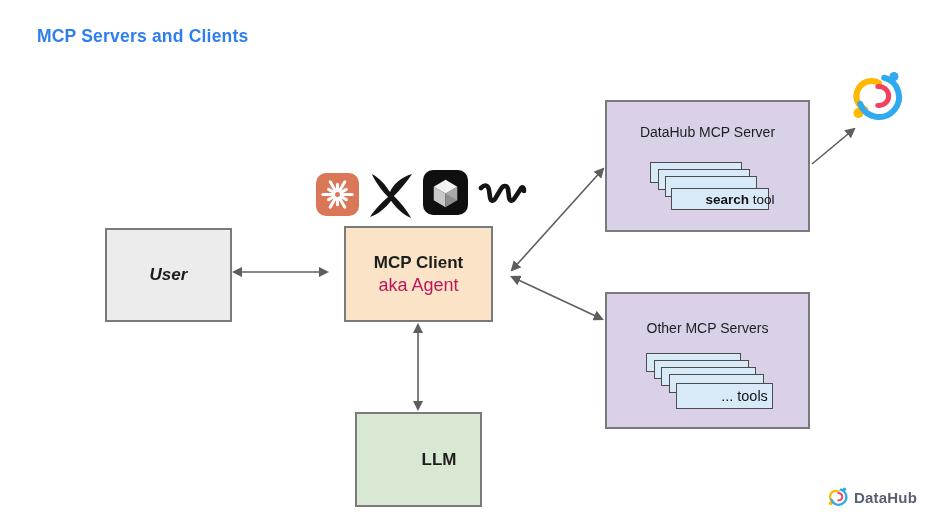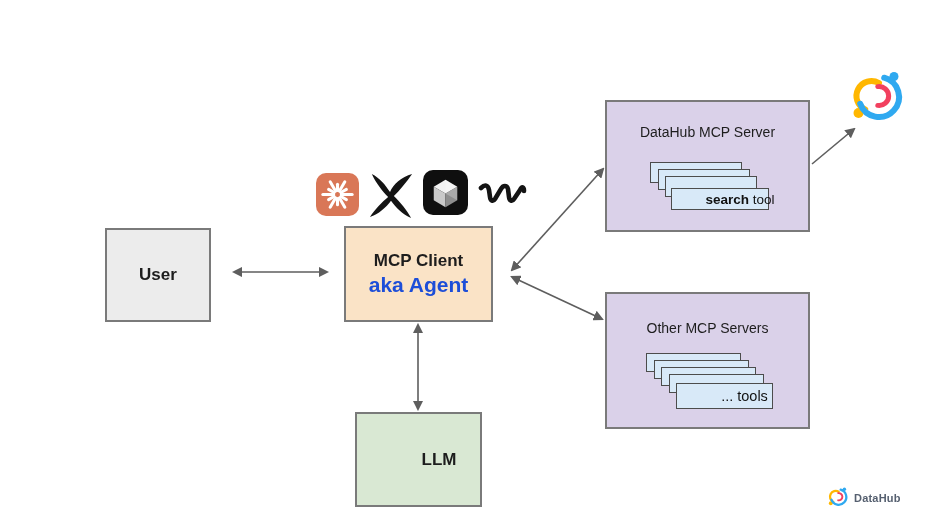--- a/index.html
+++ b/index.html
@@ -15,25 +15,25 @@
   .arrows { position:absolute; left:0; top:0; width:926px; height:521px; }
   .conn { stroke:var(--arrow); stroke-width:1.6; fill:none; }
   .arrowhead-path { fill:var(--arrow); }
 
   
   .node {
     position:absolute; border:2px solid var(--border);
     display:flex; flex-direction:column; align-items:center; justify-content:center;
     color:#1d1d1d; box-sizing:border-box;
   }
-  .node-user   { left:105px; top:228px; width:106px; height:94px; background:var(--user_fill); }
+  .node-user   { left:105px; top:228px; width:127px; height:94px; background:var(--user_fill);font-style:italic; }
   .node-client { left:329px; top:226px; width:149px; height:96px; background:var(--client_fill);margin-left:15px; }
   .node-llm    { left:355px; top:412px; width:127px; height:95px; background:var(--llm_fill);padding-left:41px; }
   .node-label, .node-title { font-size:17px; font-weight:700; }
-  .node-sub { font-size:21px; font-weight:700; margin-top:2px; color:#1d4ed8; }
+  .node-sub { font-size:18px; font-weight:400; margin-top:2px; color:#be185d; }
 
   
   .server {
     position:absolute; border:2px solid var(--border);
     background:var(--server_fill); box-sizing:border-box;
   }
   .server-datahub { left:605px; top:100px; width:205px; height:132px; }
   .server-other   { left:605px; top:255px; width:205px; height:137px;margin-top:37px; }
   .server-title {
     position:absolute; left:0; right:0; text-align:center;
@@ -70,40 +70,41 @@
   .icon-windsurf { left:478px; top:182px; width:49px; height:28px; }
 
   
   .dh-b { stroke:var(--datahub_blue); fill:none; stroke-linecap:round; }
   .dh-bd { fill:var(--datahub_blue); }
   .dh-y { stroke:var(--datahub_yellow); fill:none; stroke-linecap:round; }
   .dh-yd { fill:var(--datahub_yellow); }
   .dh-p { stroke:var(--datahub_pink); fill:none; stroke-linecap:round; }
   .logo-lg { position:absolute; left:846px; top:68px; width:60px; height:60px; }
   .brand-footer { position:absolute; left:826px; top:486px; display:flex; align-items:center; gap:5px; }
-  .brand-footer .brand-text { font-size:11px; font-weight:700; color:var(--footer_text); letter-spacing:.2px; }
+  .brand-footer .brand-text { font-size:15px; font-weight:700; color:var(--footer_text); letter-spacing:.2px; }
 </style>
 </head>
 <body>
 
 <svg width="0" height="0" style="position:absolute" aria-hidden="true">
   <defs>
     <symbol id="dh-logo" viewBox="0 0 60 60">
       <path class="dh-y" stroke-width="6" d="M33 15 A15 15 0 1 0 19.2 41.6"></path>
       <circle class="dh-yd" cx="12.5" cy="45" r="5"></circle>
       <path class="dh-p" stroke-width="5" d="M31.8 18.6 A9.5 9.5 0 1 1 31.8 37.4"></path>
       <path class="dh-b" stroke-width="6" d="M38.2 9.7 A20 20 0 1 1 14.2 35.8"></path>
       <line class="dh-b" stroke-width="3" x1="42" y1="12" x2="45.5" y2="9.8"></line>
       <circle class="dh-bd" cx="48" cy="8.5" r="4.5"></circle>
     </symbol>
   </defs>
 </svg>
 
 <div class="canvas">
 
+  <h1 class="title">MCP Servers and Clients</h1>
 
   <svg class="arrows" viewBox="0 0 926 521">
     <defs>
       <marker id="ah" viewBox="0 0 10 10" refX="8" refY="5" markerWidth="6.5" markerHeight="6.5" orient="auto-start-reverse">
         <path class="arrowhead-path" d="M0,0 L10,5 L0,10 z"></path>
       </marker>
     </defs>
     <line class="conn" x1="234" y1="272" x2="327" y2="272" marker-start="url(#ah)" marker-end="url(#ah)"></line>
     <line class="conn" x1="418" y1="325" x2="418" y2="409" marker-start="url(#ah)" marker-end="url(#ah)"></line>
     <line class="conn" x1="512" y1="270" x2="603" y2="169" marker-start="url(#ah)" marker-end="url(#ah)"></line>

